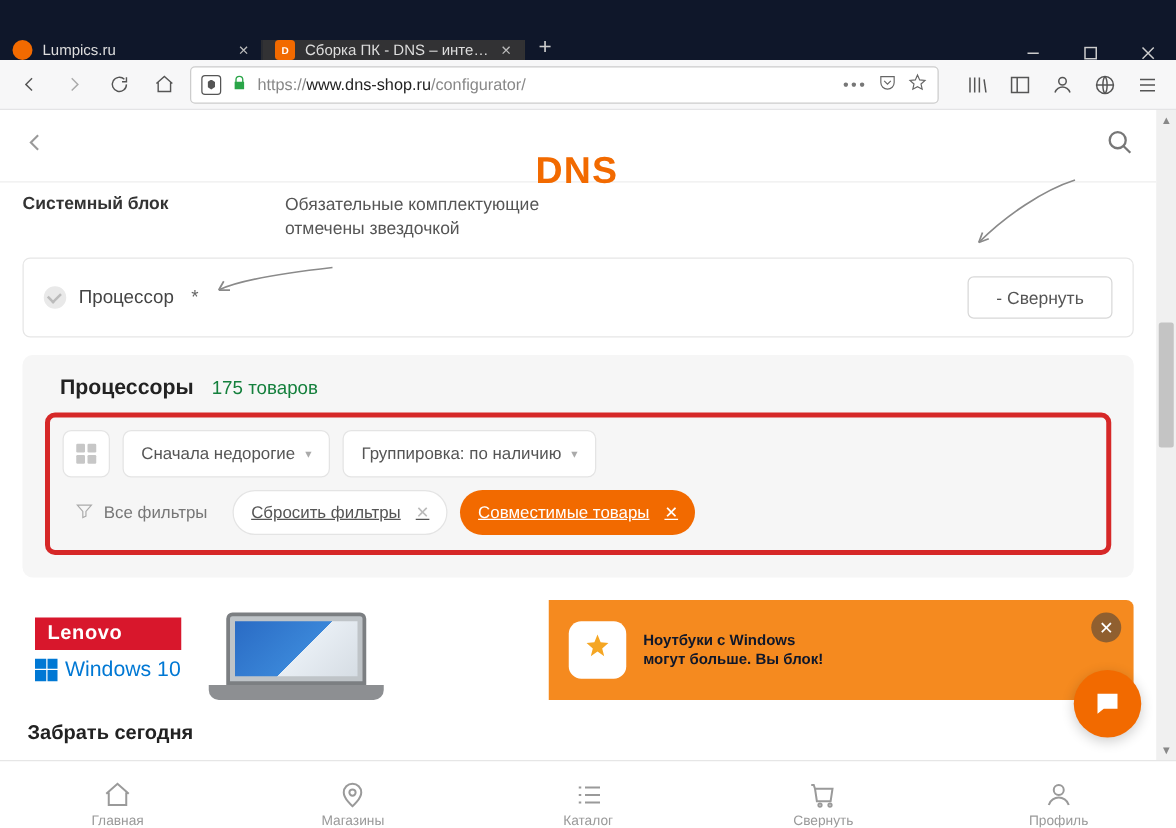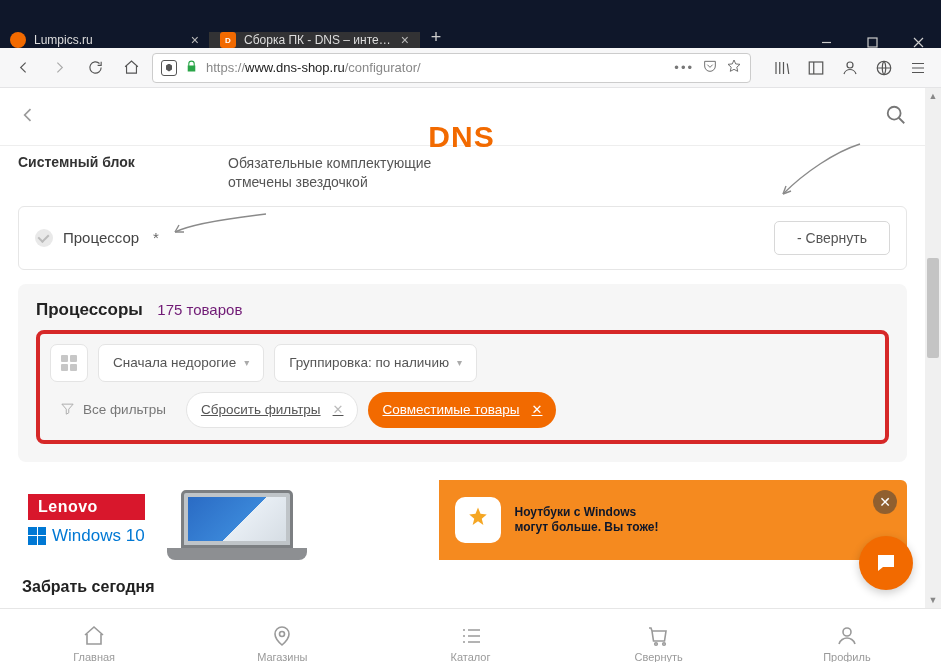--- a/index.html
+++ b/index.html
@@ -62,22 +62,22 @@
 
 .procbar{margin:0 18px;border:1px solid #e6e6e6;border-radius:6px;padding:14px 16px;display:flex;align-items:center;justify-content:space-between;position:relative;}
 .procbar .pl{display:flex;align-items:center;gap:10px;font-size:15px;color:#444;}
 .procbar .tick{width:18px;height:18px;border-radius:50%;background:#e9e9e9;position:relative;}
 .procbar .tick::after{content:"";position:absolute;left:5px;top:3px;width:5px;height:8px;border-right:2px solid #bbb;border-bottom:2px solid #bbb;transform:rotate(45deg);}
 .procbar .star{color:#666;margin-left:4px;}
 .collapse-btn{border:1px solid #d8d8d8;background:#fff;border-radius:5px;padding:8px 22px;font-size:14px;color:#555;cursor:pointer;}
 
 
 .panel{margin:14px 18px 0;background:#f6f6f6;border-radius:8px;padding:16px 18px 18px;position:relative;}
-.panel h2{font-size:17px;color:#222;font-weight:700;display:inline;}
-.panel .count{color:#701a75;font-size:15px;margin-left:10px;}
+.panel h2{font-size:17px;color:#222;font-weight:700;display:inline;margin-left:12px;}
+.panel .count{color:#15803d;font-size:15px;margin-left:10px;}
 
 
 .hlbox{border:4px solid #d62828;border-radius:8px;margin-top:10px;padding:10px 10px 12px;background:transparent;}
 .row-controls{display:flex;gap:10px;flex-wrap:wrap;}
 .chip{background:#fff;border:1px solid #e4e4e4;border-radius:7px;padding:9px 14px;font-size:13.5px;color:#555;display:flex;align-items:center;gap:8px;cursor:pointer;}
 .chip.iconbox{padding:10px;}
 .chip .caret{font-size:10px;color:#aaa;}
 .chip .x{color:#bbb;font-size:13px;margin-left:4px;}
 .row-controls + .row-controls{margin-top:10px;}
 .chip.plain{background:transparent;border:none;color:#777;padding:9px 10px;}
@@ -327,21 +327,21 @@
           </div>
       </div>
       <div class="br">
         <div class="badge">
             <svg viewBox="0 0 24 24">
               <path d="M12 2l2 5 5 .5-4 3.5 1.3 5L12 13l-4.3 3 1.3-5-4-3.5 5-.5 2-5z"></path>
             </svg>
           </div>
         <div class="brtext">
             <div>Ноутбуки с Windows</div>
-            <div>могут больше. Вы тоже!</div>
+            <div>могут больше. Вы блок!</div>
           </div>
         <div class="bclose">✕</div>
       </div>
     </div>
 
     <div class="pickup">Забрать сегодня</div>
     <div class="cards">
       <div class="card"></div>
       <div class="card"></div>
       <div class="card"></div>

